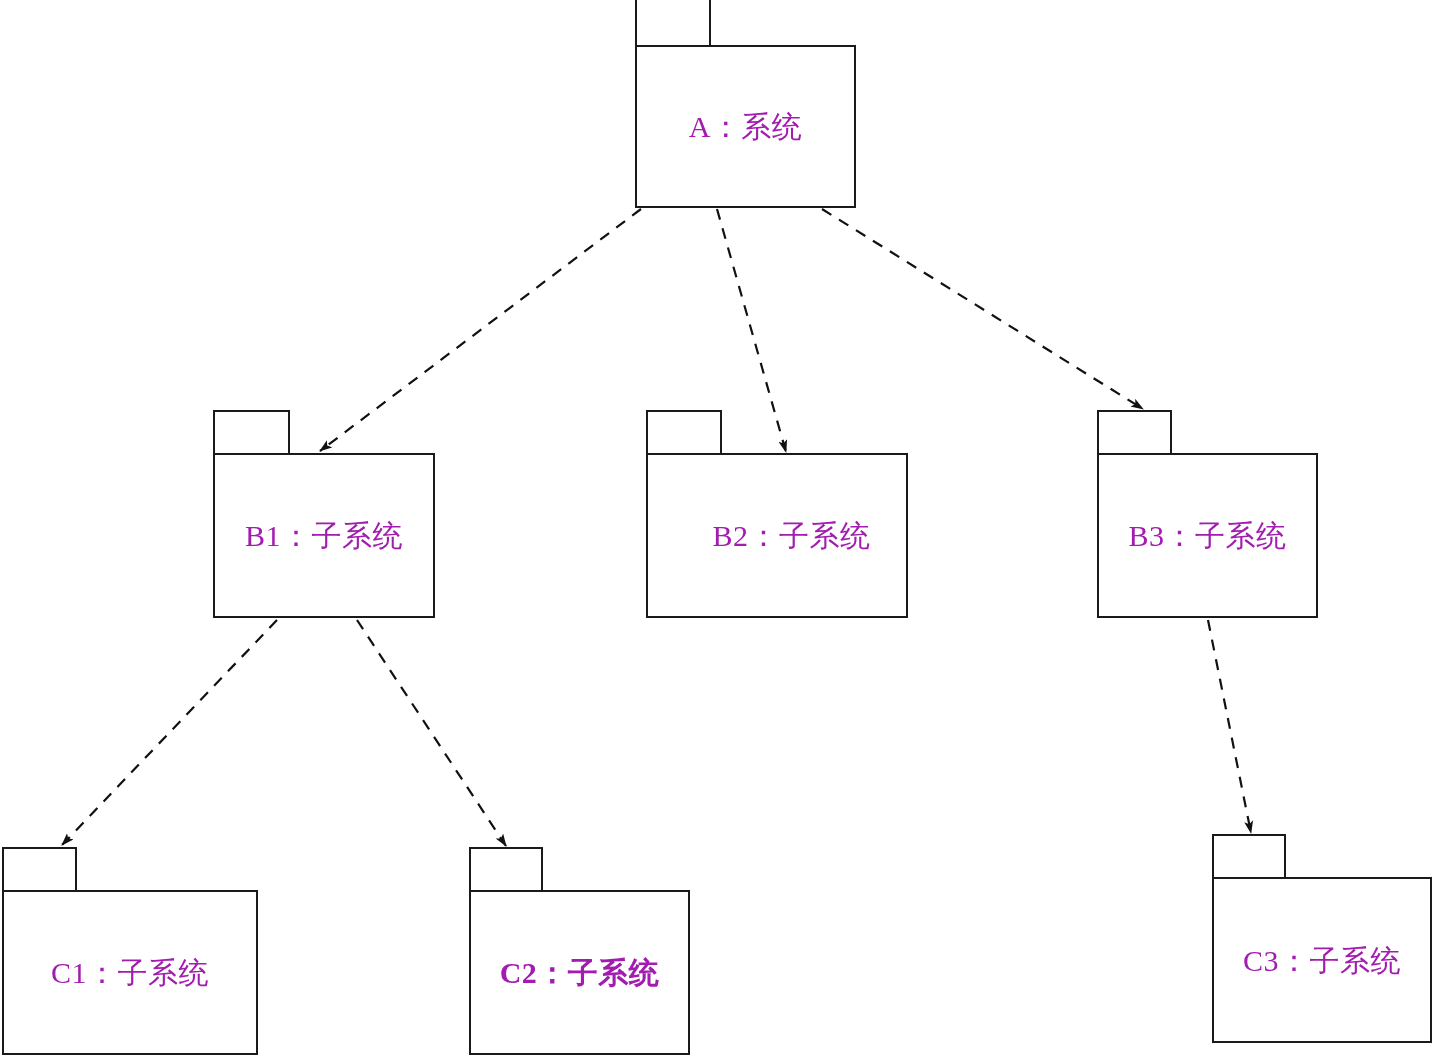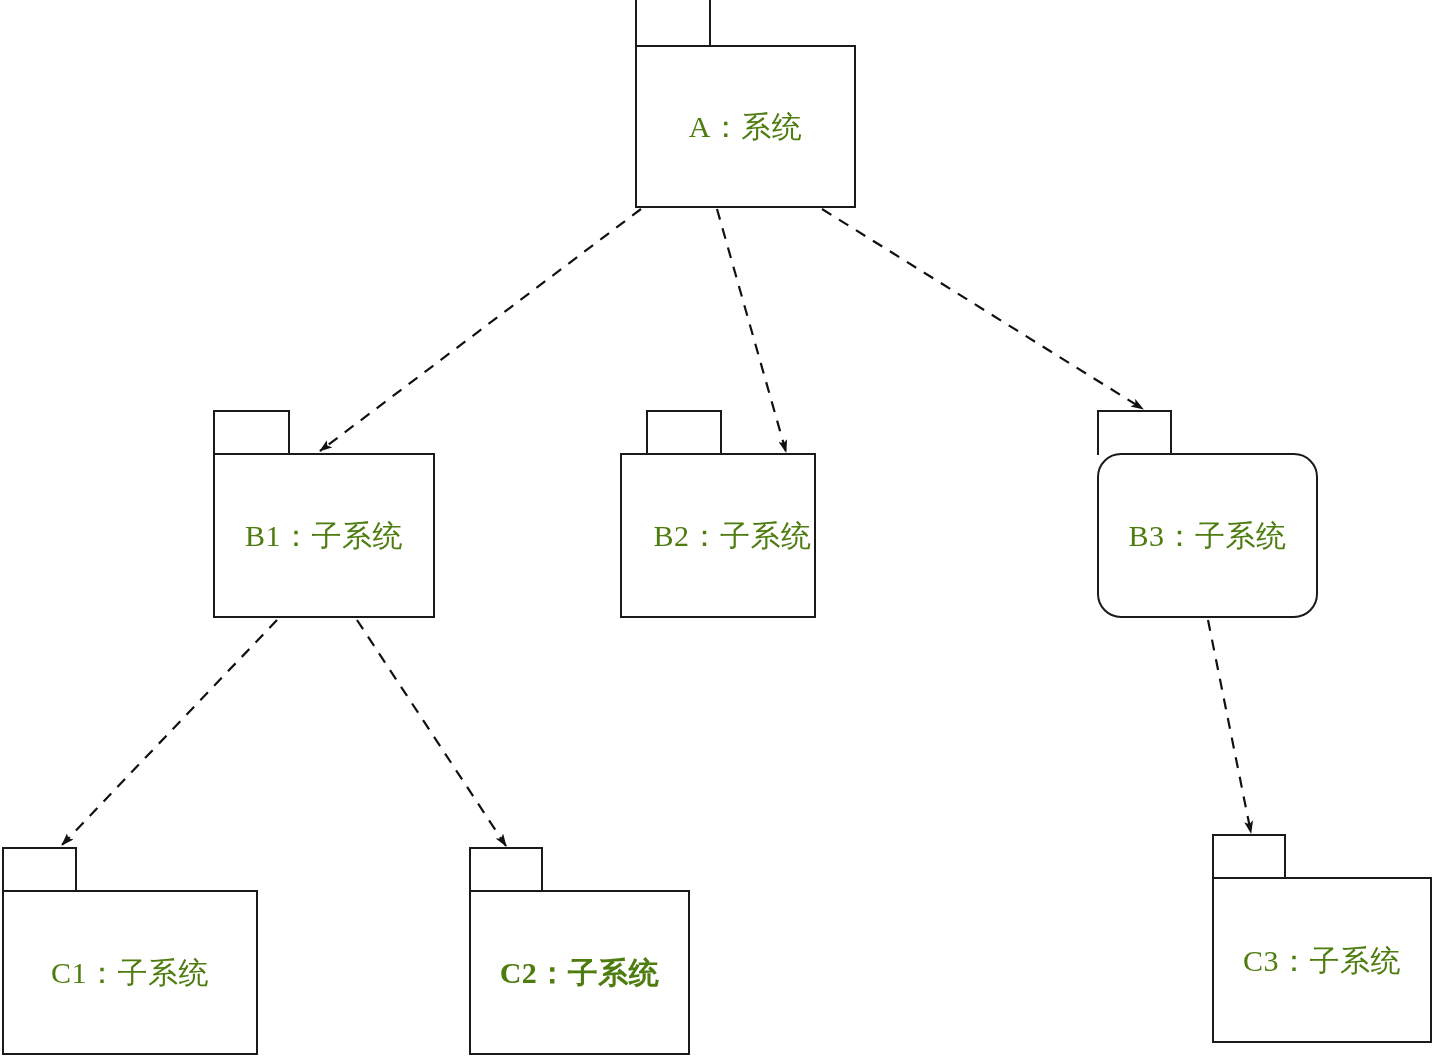--- a/index.html
+++ b/index.html
@@ -41,21 +41,21 @@
     background: #ffffff;
     display: flex;
     align-items: center;
     justify-content: center;
     z-index: 3;
   }
   .pkg-label {
     font-family: "Liberation Serif", "DejaVu Serif", serif;
     font-size: 30px;
     line-height: 1.1;
-    color: #4d7c0f;
+    color: #a21caf;
     white-space: nowrap;
     letter-spacing: 0.5px;
     text-align: center;
   }
 </style>
 </head>
 <body>
 
 <div id="diagram-root">
 
@@ -84,28 +84,28 @@
 
   <div class="package">
     <div class="pkg-tab" style="left: 213px; top: 410px; width: 77px; height: 45px; border-color: rgb(26, 26, 26);"></div>
     <div class="pkg-body" style="left: 213px; top: 453px; width: 222px; height: 165px; border-color: rgb(26, 26, 26);">
       <span class="pkg-label">B1：子系统</span>
     </div>
   </div>
 
   <div class="package">
     <div class="pkg-tab" style="left: 646px; top: 410px; width: 76px; height: 45px; border-color: rgb(26, 26, 26);"></div>
-    <div class="pkg-body" style="left: 620px; top: 453px; width: 196px; height: 165px; border-color: rgb(26, 26, 26); padding-left: 29px;">
+    <div class="pkg-body" style="left: 646px; top: 453px; width: 262px; height: 165px; border-color: rgb(26, 26, 26); padding-left: 29px;">
       <span class="pkg-label">B2：子系统</span>
     </div>
   </div>
 
   <div class="package">
     <div class="pkg-tab" style="left: 1097px; top: 410px; width: 75px; height: 45px; border-color: rgb(26, 26, 26);"></div>
-    <div class="pkg-body" style="left: 1097px; top: 453px; width: 221px; height: 165px; border-color: rgb(26, 26, 26); border-radius: 24px;">
+    <div class="pkg-body" style="left: 1097px; top: 453px; width: 221px; height: 165px; border-color: rgb(26, 26, 26);">
       <span class="pkg-label">B3：子系统</span>
     </div>
   </div>
 
   <div class="package">
     <div class="pkg-tab" style="left: 2px; top: 847px; width: 75px; height: 45px; border-color: rgb(26, 26, 26);"></div>
     <div class="pkg-body" style="left: 2px; top: 890px; width: 256px; height: 165px; border-color: rgb(26, 26, 26);">
       <span class="pkg-label">C1：子系统</span>
     </div>
   </div>

